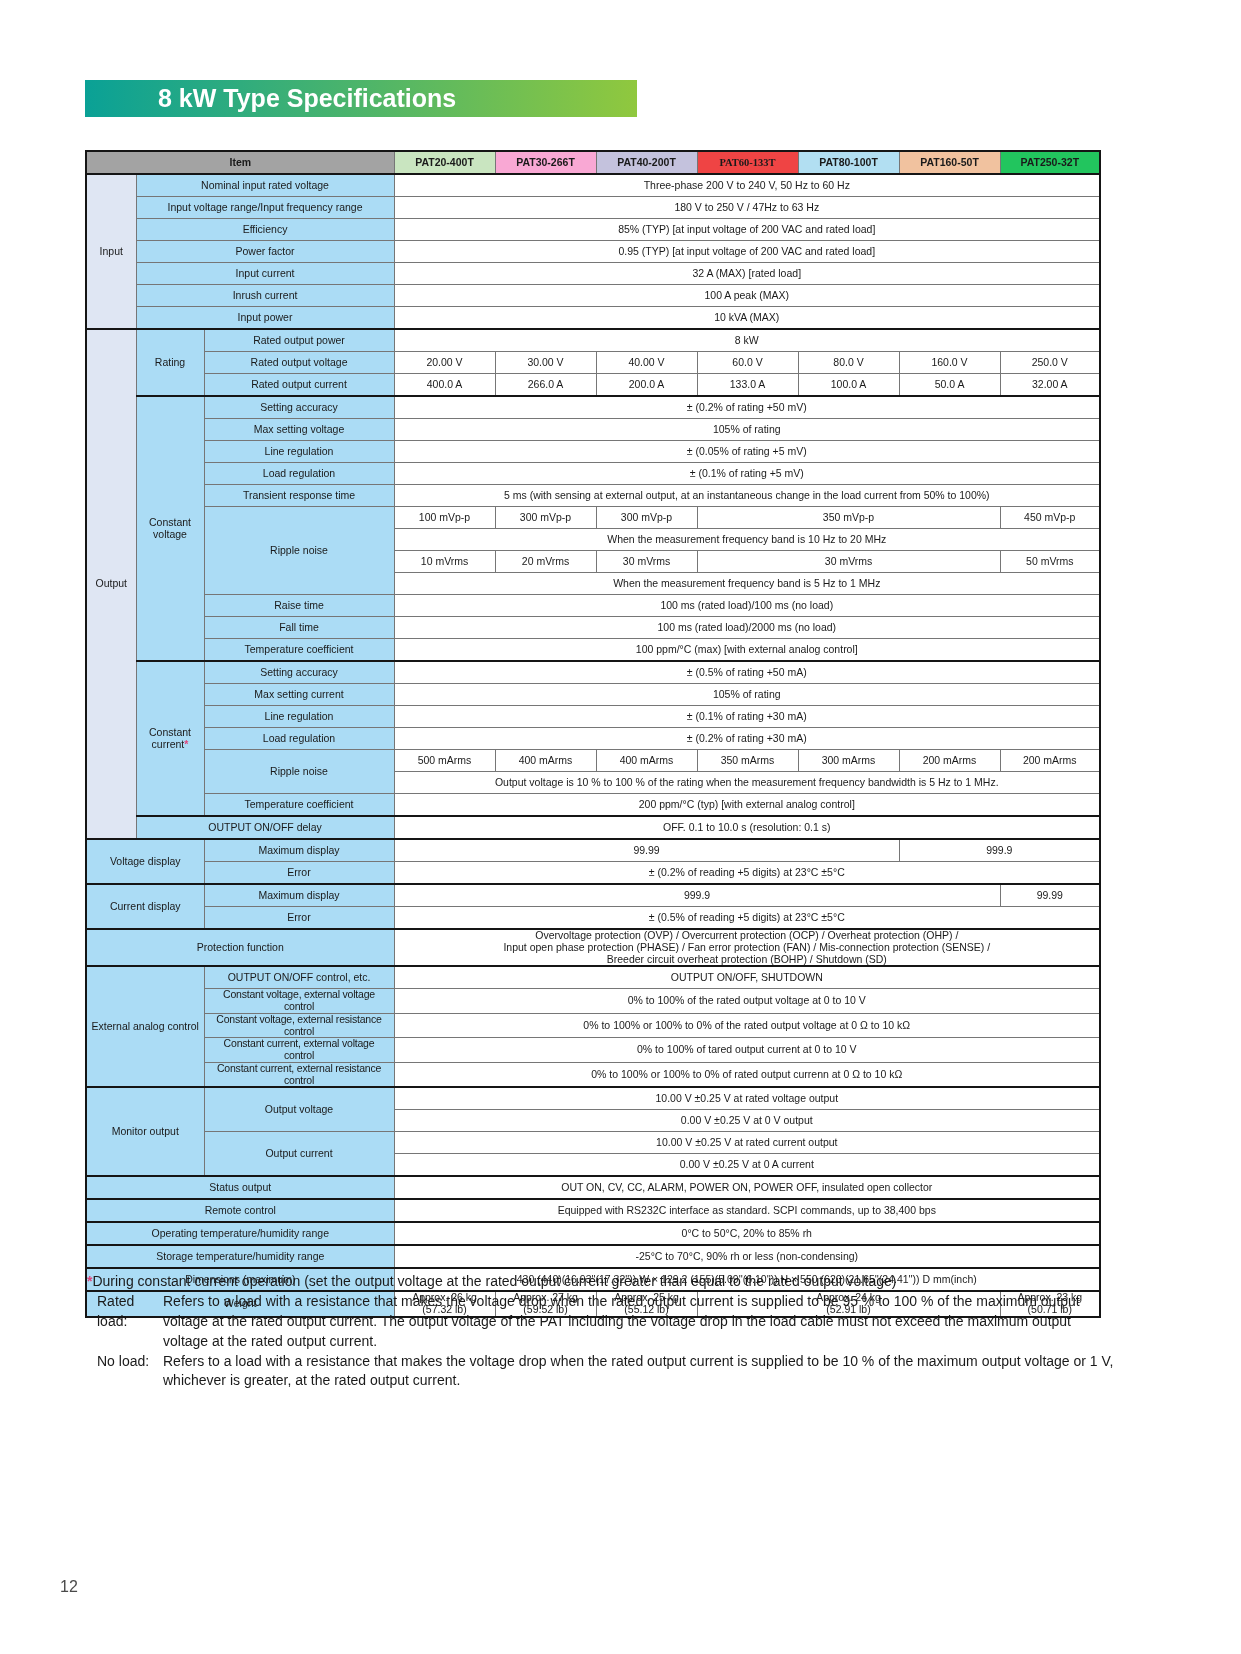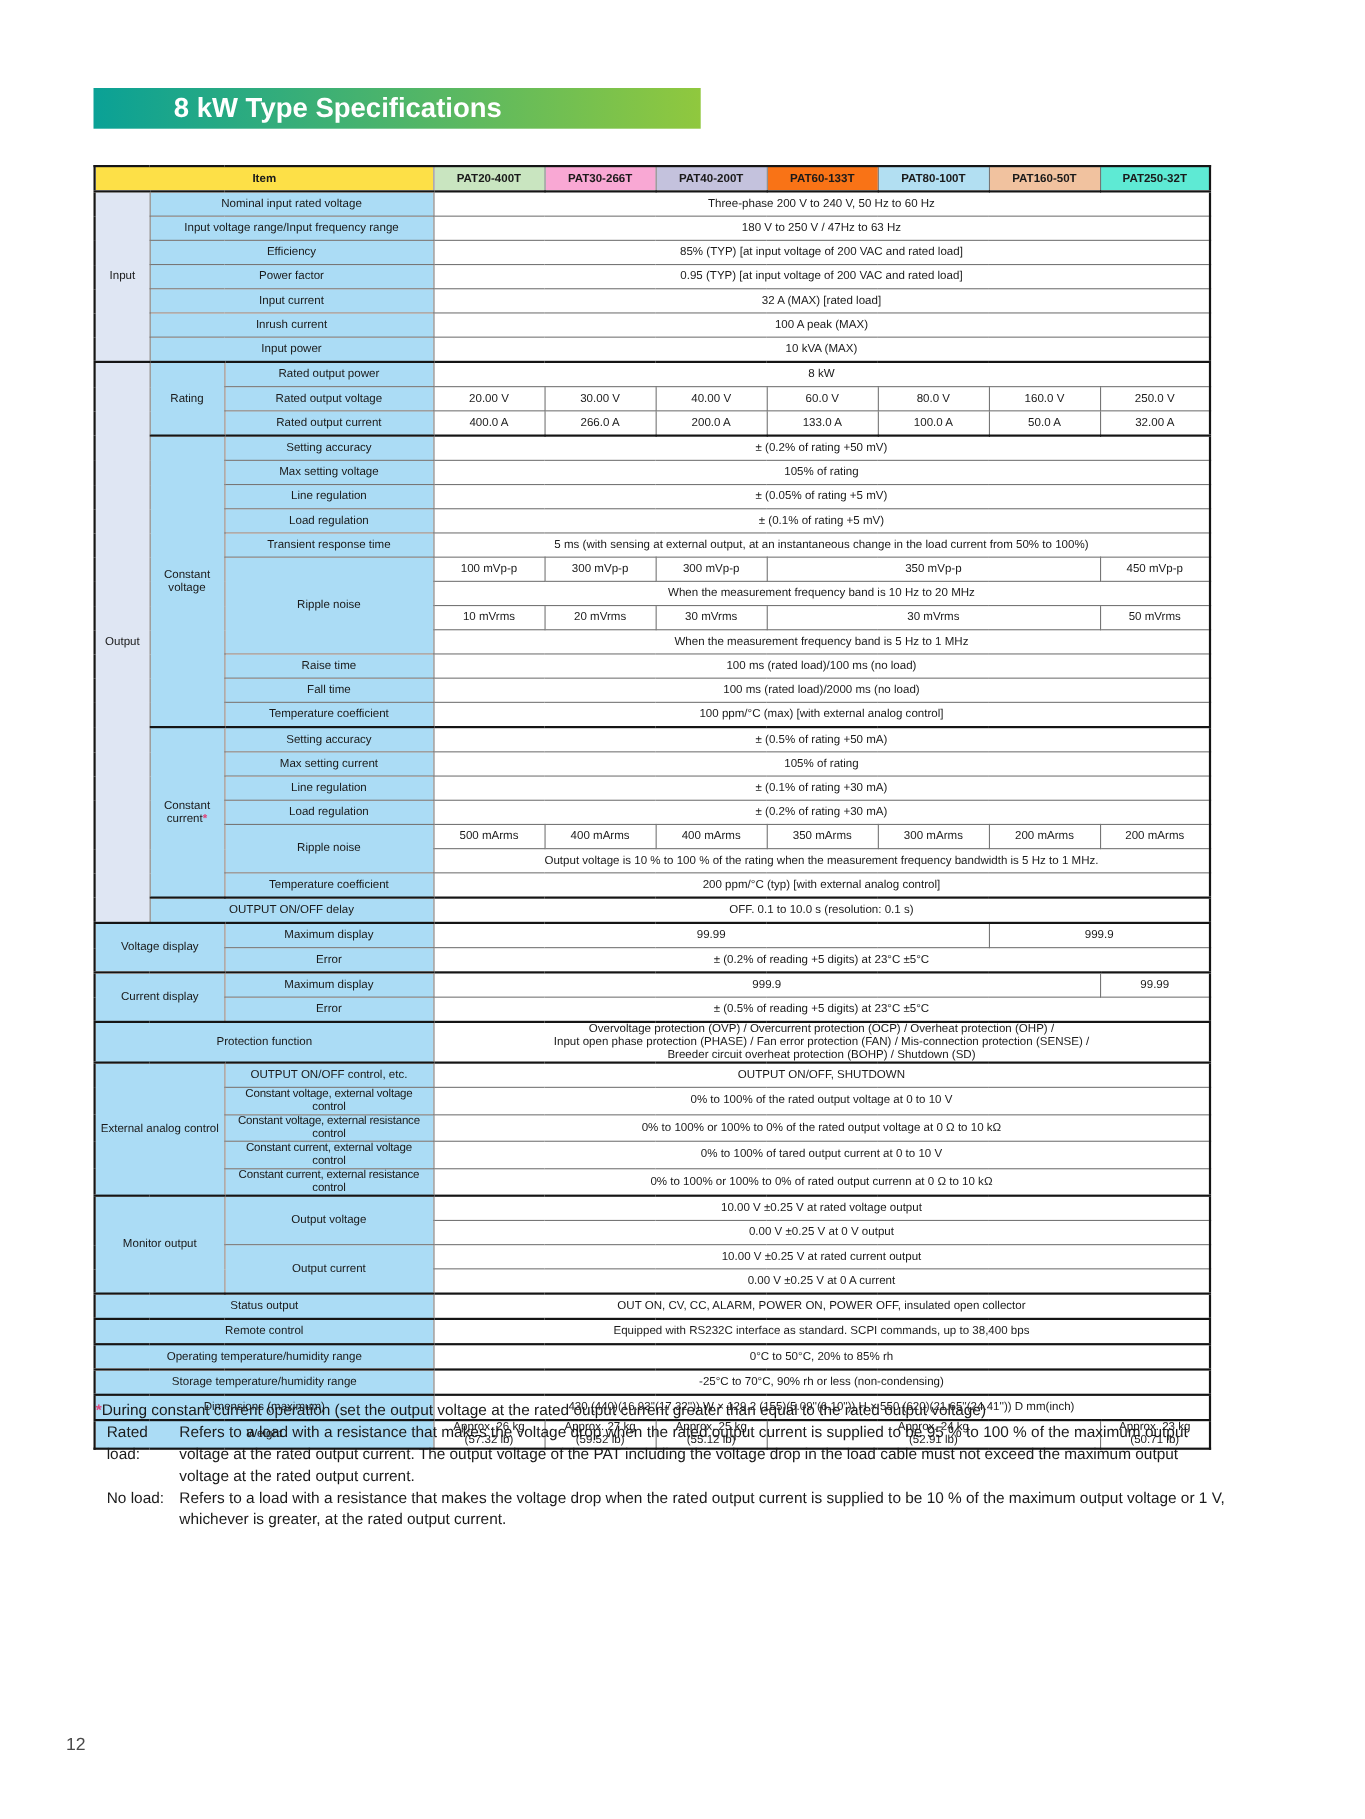--- a/index.html
+++ b/index.html
@@ -5,21 +5,21 @@
   html,body{margin:0;padding:0;}
   body{width:1241px;height:1654px;background:#ffffff;position:relative;
        font-family:"Liberation Sans",sans-serif;color:#1a1a1a;}
   .banner{position:absolute;left:85px;top:80px;width:552px;height:37px;line-height:36px;
           color:#fff;font-size:25px;font-weight:bold;padding-left:73px;box-sizing:border-box;
           background:linear-gradient(90deg,#0aa196,#90c83e);}
   table.spec{position:absolute;left:85px;top:150px;width:1013px;border-collapse:collapse;
              table-layout:fixed;border:2px solid #151515;}
   table.spec td{border:1px solid #767676;height:21px;padding:0 3px;font-size:10.5px;
                 line-height:1.12;text-align:center;vertical-align:middle;overflow:hidden;}
-  td.ih{background:#fde047;font-weight:bold;font-size:11px;}
+  td.ih{background:#a3a3a3;font-weight:bold;font-size:11px;}
   td.mh{font-weight:bold;font-size:11px;}
   td.lbl{background:#abdcf5;text-align:left;}
   td.grp{background:#dfe6f3;}
   td.grpl{background:#abdcf5;text-align:left;}
   td.sm{font-size:8.3px;letter-spacing:-0.2px;}
   tr.sec > td{border-top:2px solid #151515;}
   td.tall{height:54px;}
   td.wt{height:38px;}
   .mark{color:#e0457b;font-weight:bold;}
   .fn{position:absolute;left:85px;top:1272px;width:1030px;font-size:14px;line-height:1.42;}
@@ -48,24 +48,24 @@
   <col style="width:101px">
       <col style="width:101px">
       <col style="width:100px">
 </colgroup>
 <tbody>
   <tr>
     <td colspan="3" class="ih">Item</td>
     <td class="mh" style="background: rgb(201, 229, 192);">PAT20-400T</td>
     <td class="mh" style="background: #f9a8d4;">PAT30-266T</td>
     <td class="mh" style="background: rgb(196, 194, 221);">PAT40-200T</td>
-    <td class="mh" style="background: #f97316;">PAT60-133T</td>
+    <td class="mh" style="background: #ef4444; font-family: Liberation Serif, serif;">PAT60-133T</td>
     <td class="mh" style="background: rgb(178, 223, 242);">PAT80-100T</td>
     <td class="mh" style="background: rgb(241, 194, 159); margin-top: 40px;">PAT160-50T</td>
-    <td class="mh" style="background: #5eead4;">PAT250-32T</td>
+    <td class="mh" style="background: #22c55e;">PAT250-32T</td>
   </tr>
 
   <tr class="sec">
     <td class="grp" rowspan="7">Input</td>
     <td colspan="2" class="lbl">Nominal input rated voltage</td>
     <td colspan="7">Three-phase 200 V to 240 V, 50 Hz to 60 Hz</td>
   </tr>
   <tr>
         <td colspan="2" class="lbl">Input voltage range/Input frequency range</td>
       <td colspan="7">180 V to 250 V / 47Hz to 63 Hz</td>

